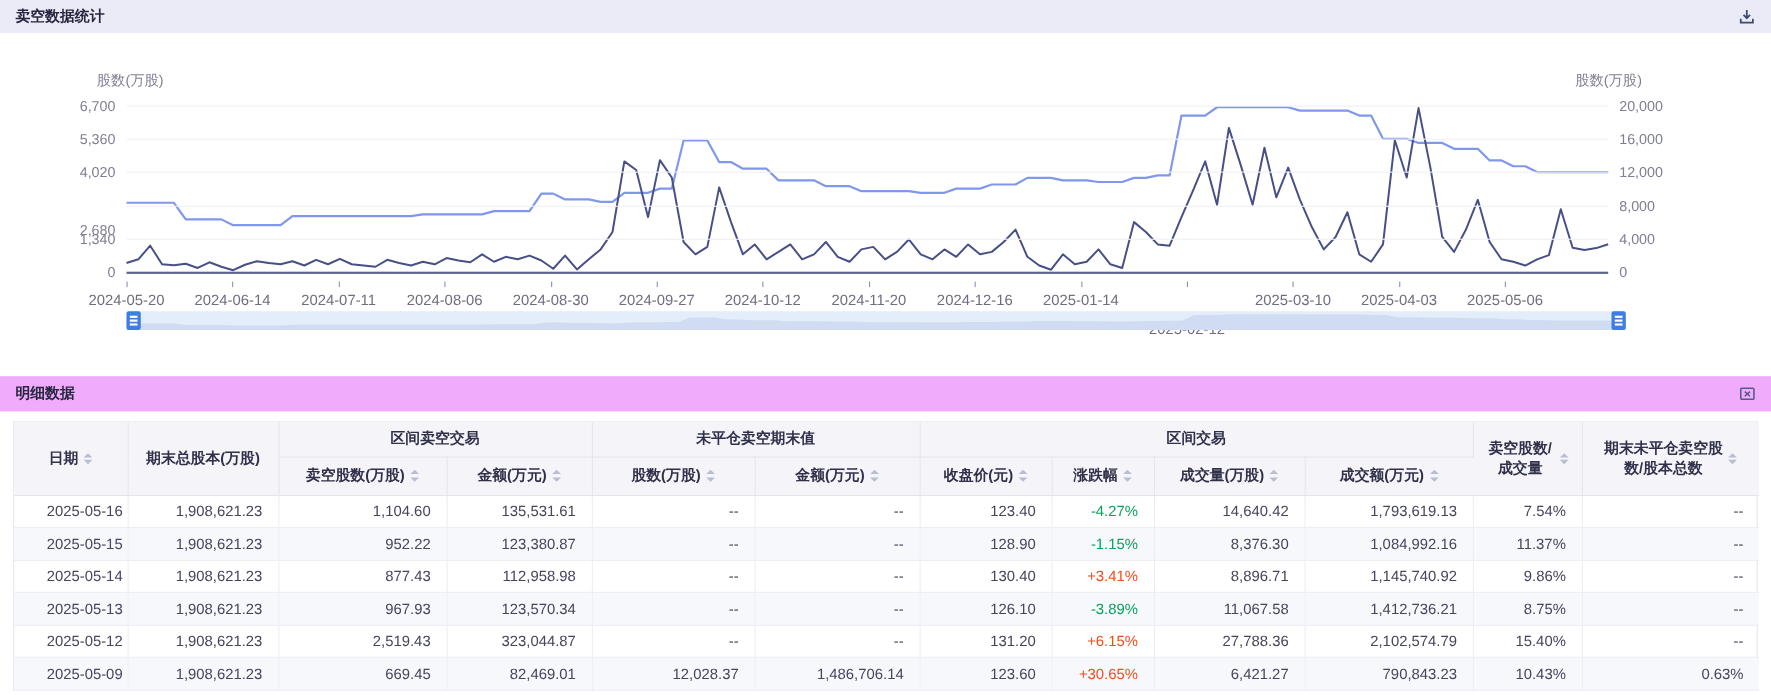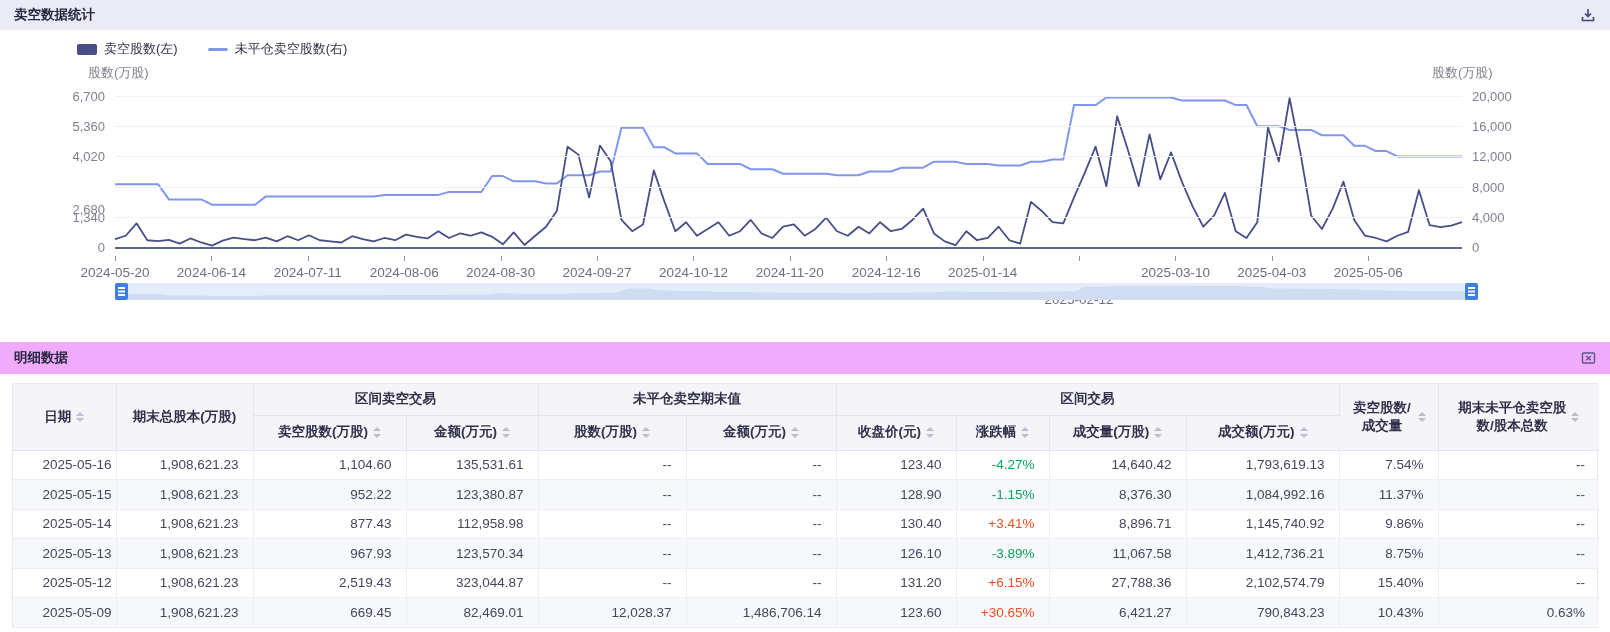--- a/index.html
+++ b/index.html
@@ -75,30 +75,20 @@
   <span class="bar-title">卖空数据统计</span>
   <span class="bar-icon">
     <svg width="14" height="14" viewBox="0 0 14 14" fill="none">
       <path d="M7 1 v7 M4 5.5 L7 8.5 L10 5.5" stroke="#3F4875" stroke-width="1.6"></path>
       <path d="M1.5 9 v3.5 h11 V9" stroke="#3F4875" stroke-width="1.6"></path>
     </svg>
   </span>
 </div>
 
 <div class="chart-section">
-  <div class="legend">
-    <div class="legend-item">
-      <span class="sw-rect" style="background:#474F87"></span>
-      <span>卖空股数(左)</span>
-    </div>
-    <div class="legend-item">
-      <span class="sw-line" style="background:#8097EC"></span>
-      <span>未平仓卖空股数(右)</span>
-    </div>
-  </div>
 
   <div class="axis-title left">股数(万股)</div>
   <div class="axis-title right">股数(万股)</div>
 
   <div class="plot">
     <svg viewBox="0 0 1000 100" preserveAspectRatio="none">
       <polyline id="line-out" fill="none" stroke-width="2" stroke-linejoin="round" vector-effect="non-scaling-stroke" style="vector-effect:non-scaling-stroke" points="0.00,58.50 8.00,58.50 16.00,58.50 24.00,58.50 32.00,58.50 40.00,68.50 48.00,68.50 56.00,68.50 64.00,68.50 72.00,72.00 80.00,72.00 88.00,72.00 96.00,72.00 104.00,72.00 112.00,66.50 120.00,66.50 128.00,66.50 136.00,66.50 144.00,66.50 152.00,66.50 160.00,66.50 168.00,66.50 176.00,66.50 184.00,66.50 192.00,66.50 200.00,65.50 208.00,65.50 216.00,65.50 224.00,65.50 232.00,65.50 240.00,65.50 248.00,63.50 256.00,63.50 264.00,63.50 272.00,63.50 280.00,53.00 288.00,53.00 296.00,56.50 304.00,56.50 312.00,56.50 320.00,58.00 328.00,58.00 336.00,52.50 344.00,52.50 352.00,52.50 360.00,50.00 368.00,50.00 376.00,21.00 384.00,21.00 392.00,21.00 400.00,34.00 408.00,34.00 416.00,38.00 424.00,38.00 432.00,38.00 440.00,45.00 448.00,45.00 456.00,45.00 464.00,45.00 472.00,48.50 480.00,48.50 488.00,48.50 496.00,51.50 504.00,51.50 512.00,51.50 520.00,51.50 528.00,51.50 536.00,52.50 544.00,52.50 552.00,52.50 560.00,50.00 568.00,50.00 576.00,50.00 584.00,47.50 592.00,47.50 600.00,47.50 608.00,43.50 616.00,43.50 624.00,43.50 632.00,45.00 640.00,45.00 648.00,45.00 656.00,46.00 664.00,46.00 672.00,46.00 680.00,43.50 688.00,43.50 696.00,42.00 704.00,42.00 712.00,6.00 720.00,6.00 728.00,6.00 736.00,1.00 744.00,1.00 752.00,1.00 760.00,1.00 768.00,1.00 776.00,1.00 784.00,1.00 792.00,3.00 800.00,3.00 808.00,3.00 816.00,3.00 824.00,3.00 832.00,6.00 840.00,6.00 848.00,20.00 856.00,20.00 864.00,20.00 872.00,22.50 880.00,22.50 888.00,22.50 896.00,26.00 904.00,26.00 912.00,26.00 920.00,33.00 928.00,33.00 936.00,36.50 944.00,36.50 952.00,40.00 960.00,40.00 968.00,40.00 976.00,40.00 984.00,40.00 992.00,40.00 1000.00,40.00" stroke="#8097EC"></polyline>
       <polyline id="line-short" fill="none" stroke-width="1.8" stroke-linejoin="round" vector-effect="non-scaling-stroke" style="vector-effect:non-scaling-stroke" points="0.00,94.78 8.00,92.54 16.00,84.33 24.00,95.52 32.00,96.12 40.00,95.22 48.00,97.76 56.00,94.33 64.00,97.01 72.00,99.10 80.00,95.82 88.00,93.73 96.00,94.78 104.00,95.52 112.00,93.73 120.00,96.27 128.00,92.84 136.00,95.52 144.00,92.24 152.00,95.52 160.00,96.27 168.00,97.01 176.00,92.84 184.00,94.78 192.00,96.27 200.00,94.03 208.00,95.52 216.00,91.79 224.00,93.28 232.00,94.33 240.00,89.55 248.00,94.03 256.00,91.04 264.00,92.54 272.00,90.30 280.00,93.28 288.00,98.21 296.00,90.30 304.00,98.66 312.00,92.54 320.00,86.57 328.00,76.12 336.00,33.58 344.00,38.81 352.00,67.16 360.00,32.84 368.00,43.28 376.00,82.09 384.00,89.55 392.00,85.07 400.00,49.25 408.00,70.15 416.00,89.55 424.00,83.58 432.00,92.54 440.00,88.06 448.00,83.58 456.00,92.54 464.00,89.55 472.00,82.09 480.00,91.04 488.00,94.03 496.00,86.57 504.00,85.07 512.00,92.54 520.00,88.06 528.00,80.60 536.00,89.55 544.00,92.54 552.00,86.57 560.00,91.04 568.00,83.58 576.00,89.55 584.00,88.06 592.00,82.09 600.00,74.63 608.00,91.04 616.00,96.27 624.00,98.81 632.00,89.55 640.00,95.52 648.00,94.03 656.00,86.57 664.00,95.52 672.00,97.76 680.00,70.15 688.00,76.12 696.00,83.58 704.00,84.33 712.00,67.16 720.00,50.75 728.00,33.58 736.00,59.70 744.00,13.43 752.00,35.82 760.00,59.70 768.00,25.37 776.00,55.22 784.00,37.31 792.00,56.72 800.00,73.13 808.00,86.57 816.00,79.10 824.00,64.18 832.00,89.55 840.00,94.03 848.00,83.58 856.00,20.90 864.00,43.28 872.00,1.49 880.00,37.31 888.00,79.10 896.00,88.06 904.00,74.63 912.00,56.72 920.00,82.09 928.00,92.54 936.00,94.03 944.00,96.27 952.00,92.54 960.00,90.01 968.00,62.40 976.00,85.55 984.00,86.91 992.00,85.79 1000.00,83.51" stroke="#474F87"></polyline>
     </svg>
   <div class="gridline" style="top: 0%;"></div>

